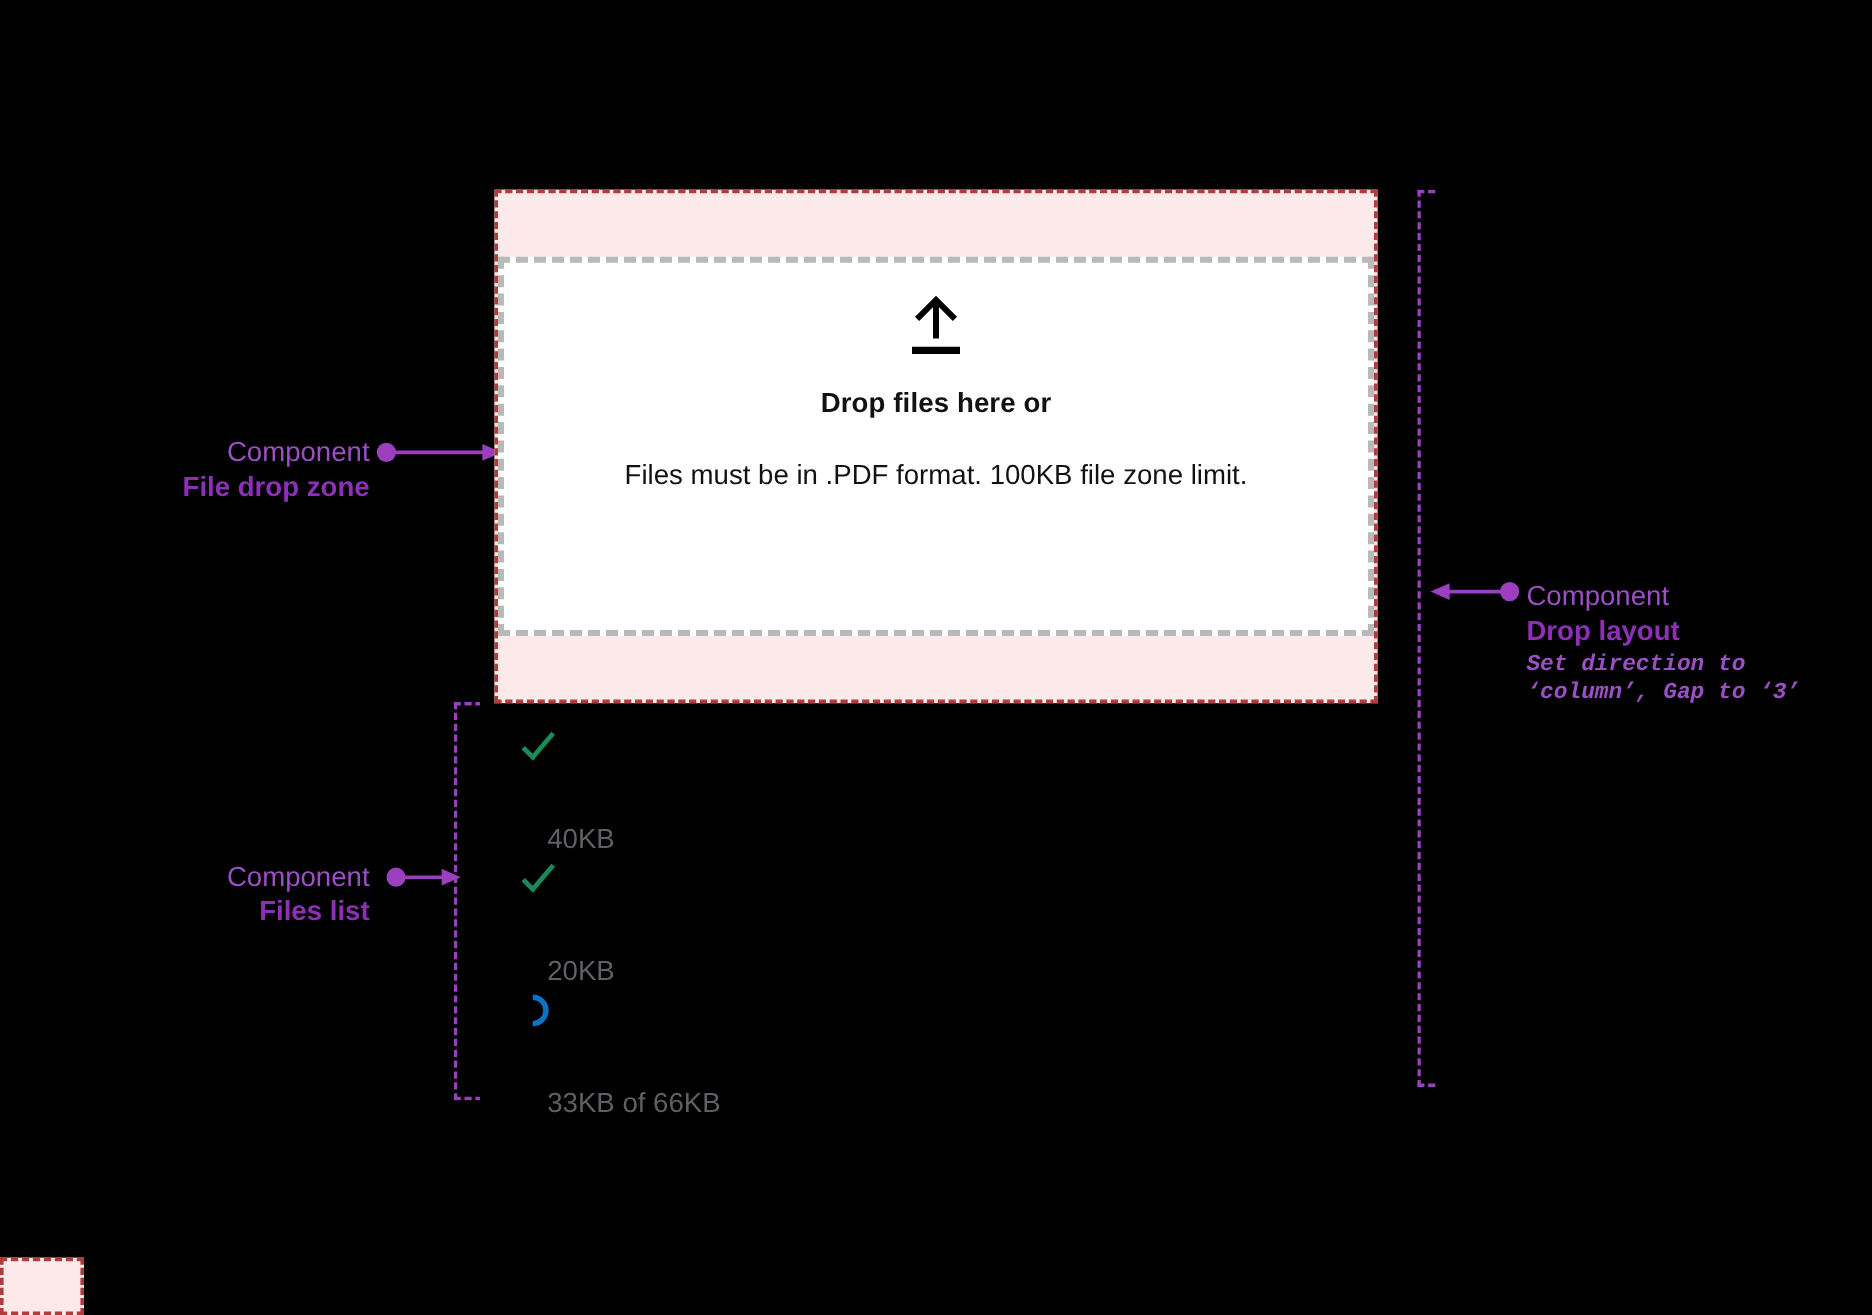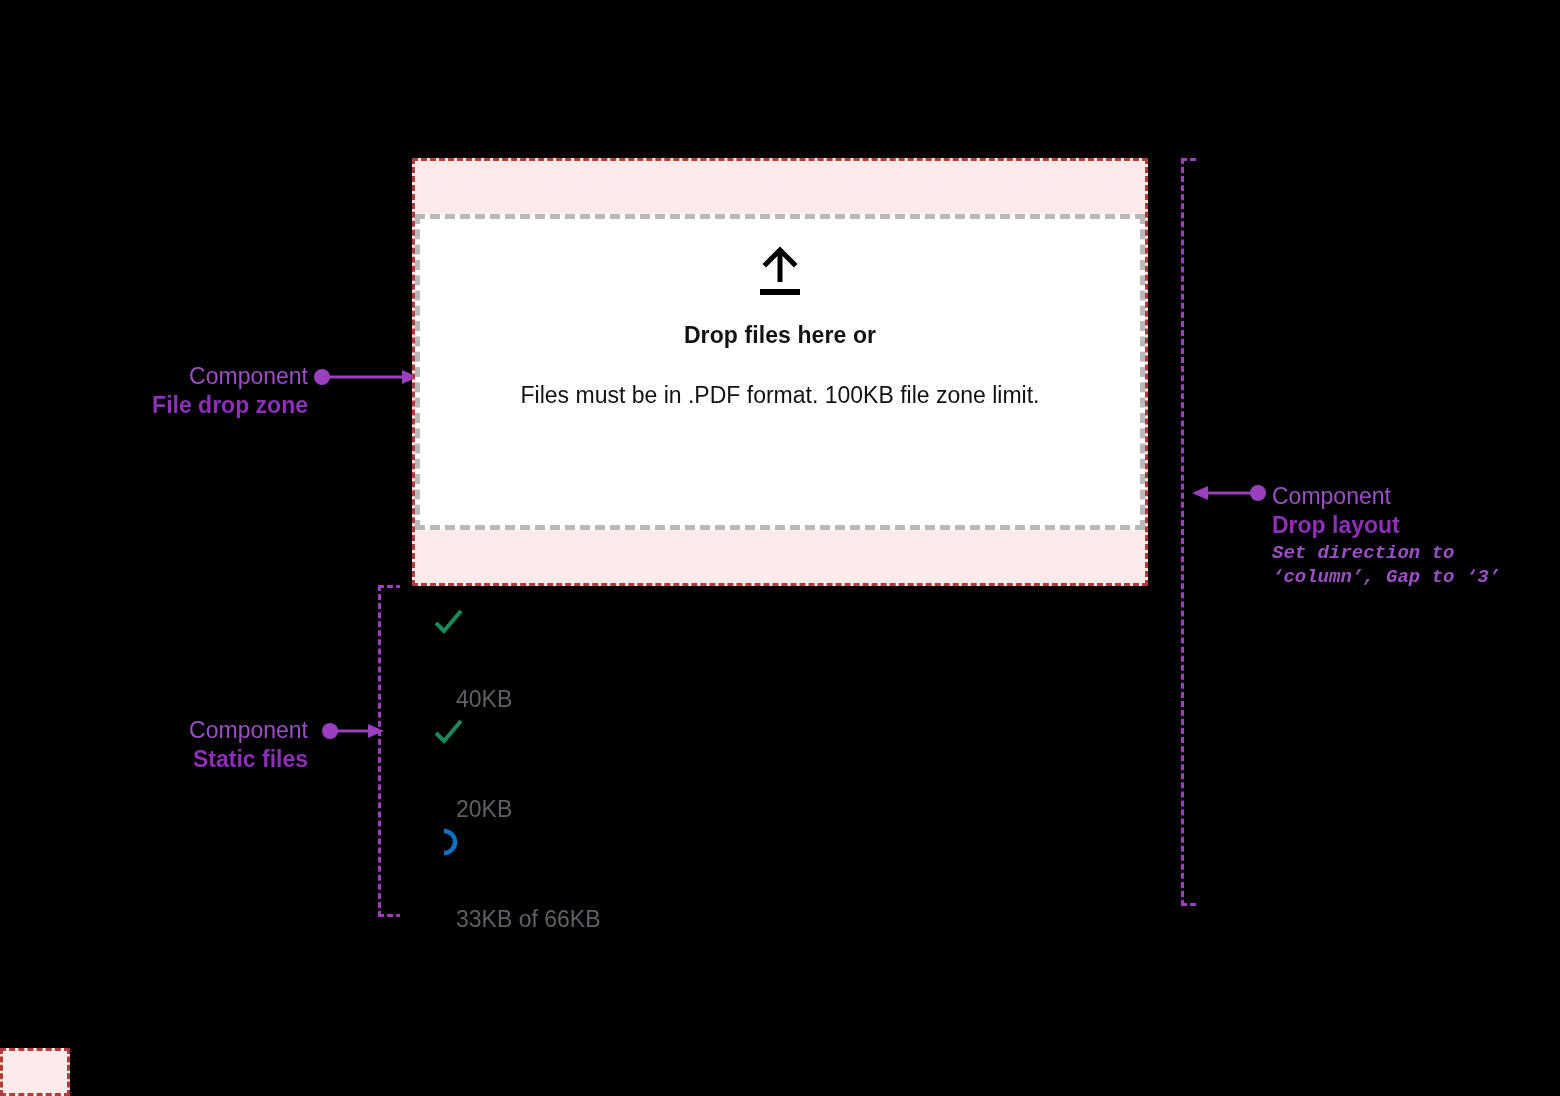--- a/index.html
+++ b/index.html
@@ -232,21 +232,21 @@
   <polygon points="0,11 16,4 16,18" fill="#9b3fbf"></polygon>
 </svg>
 
 <div id="anno-file-drop-zone" class="anno">
   <span class="anno-kicker">Component</span>
   <span class="anno-title">File drop zone</span>
 </div>
 
 <div id="anno-static-list" class="anno">
   <span class="anno-kicker">Component</span>
-  <span class="anno-title">Static files</span>
+  <span class="anno-title">Files list</span>
 </div>
 
 <div id="anno-stack-layout" class="anno">
   <span class="anno-kicker">Component</span>
   <span class="anno-title">Drop layout</span>
   <span class="anno-note">Set direction to ‘column’, Gap to ‘3’</span>
 </div>
 
 <div id="stack-layout">
   <div id="drop-zone">

